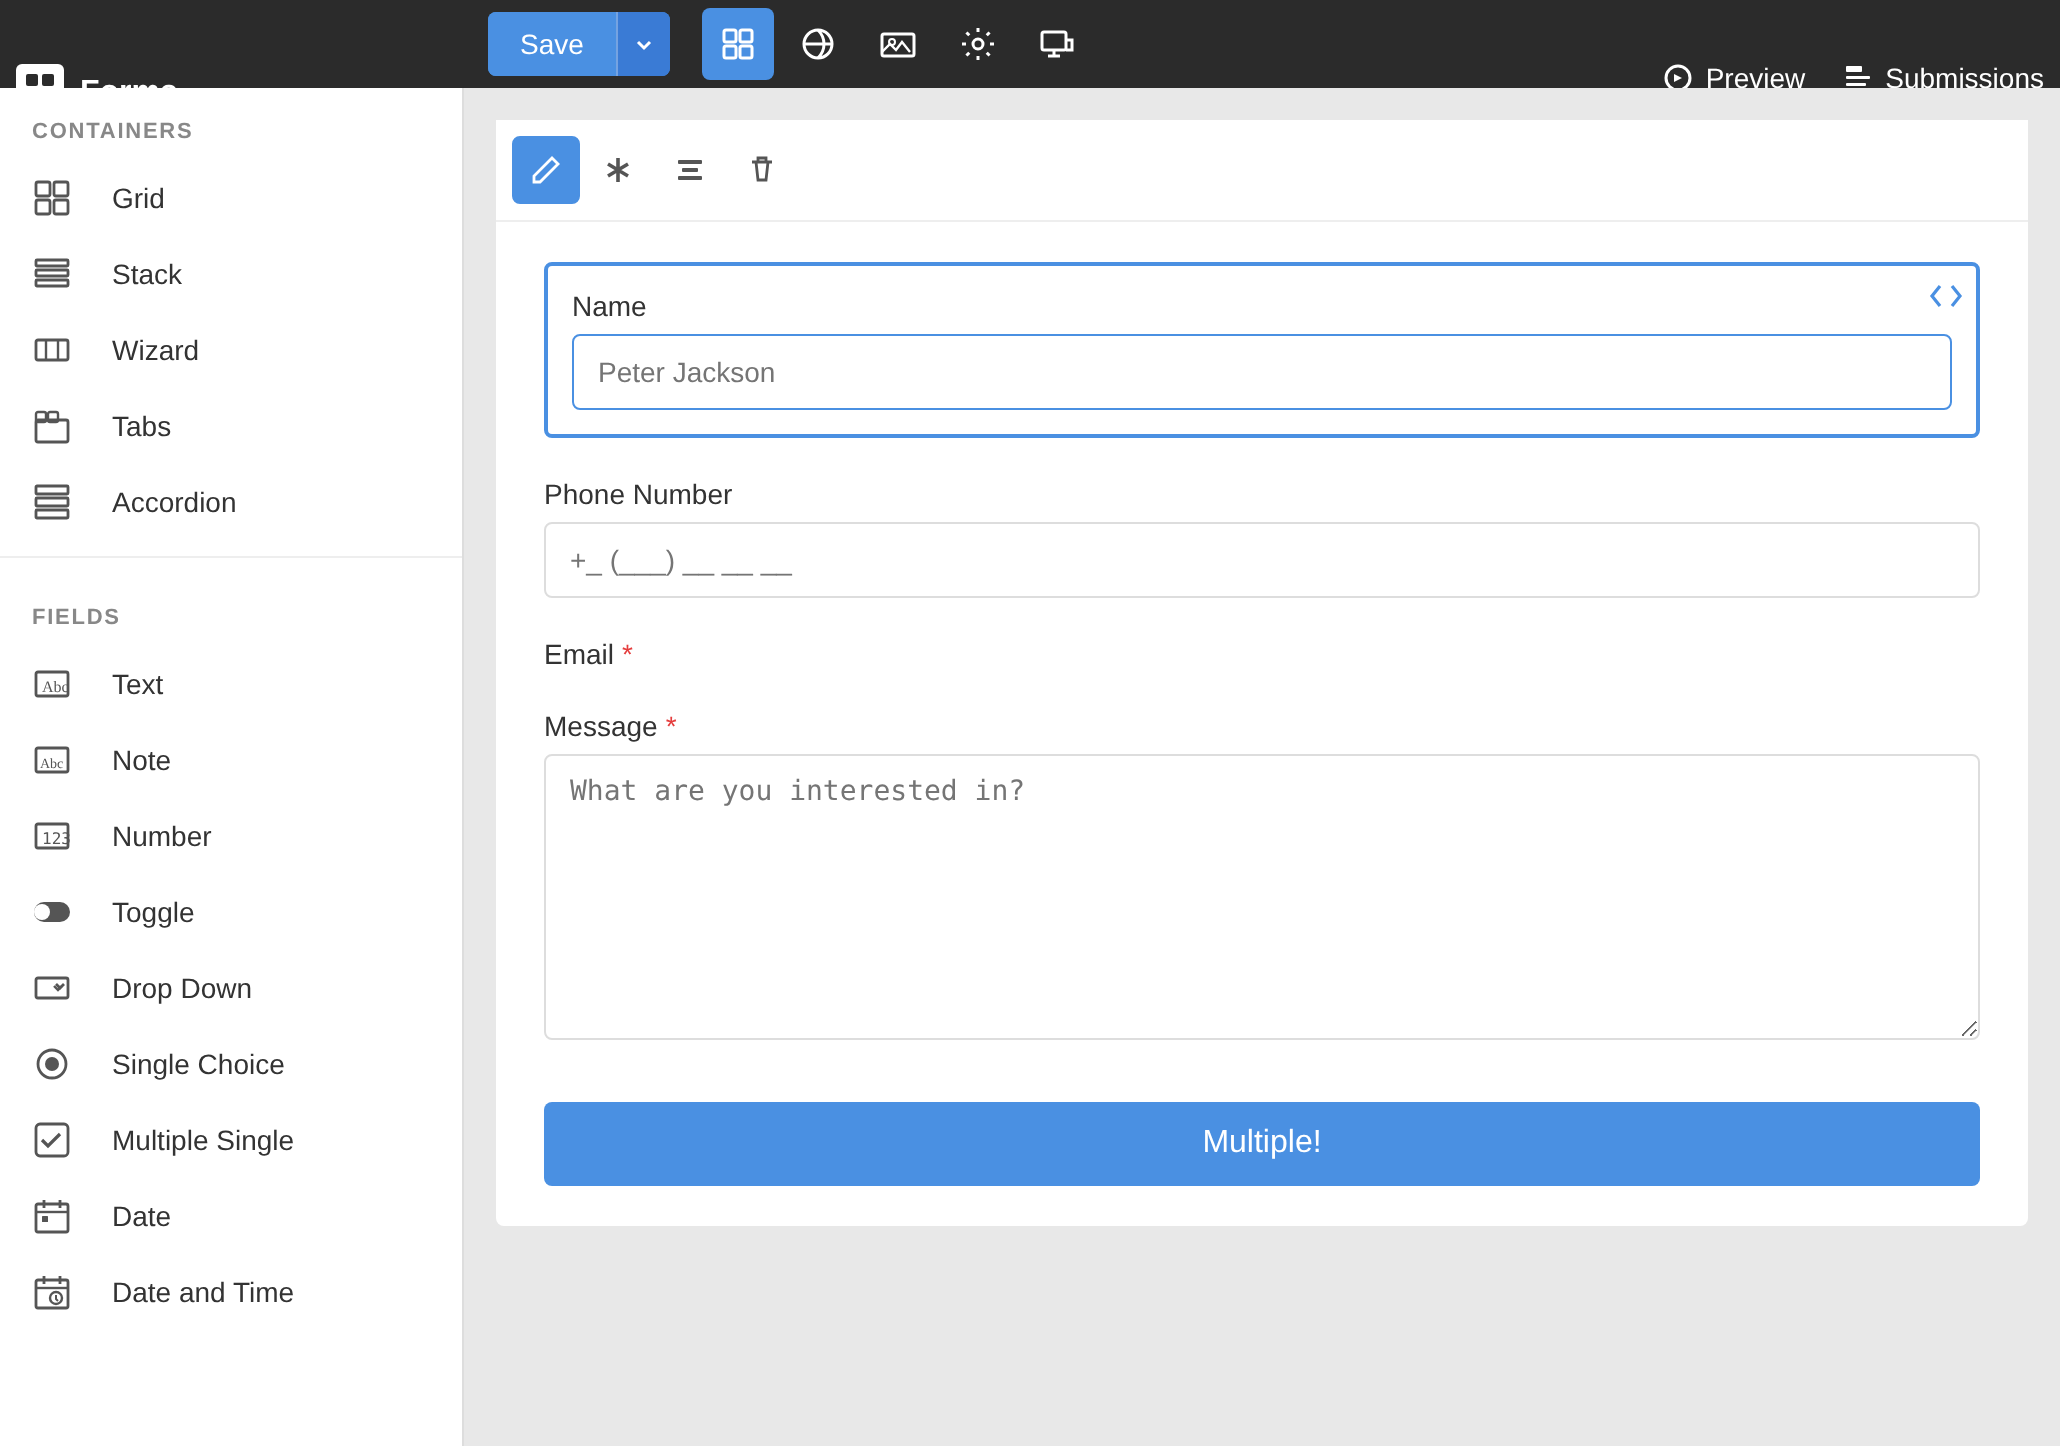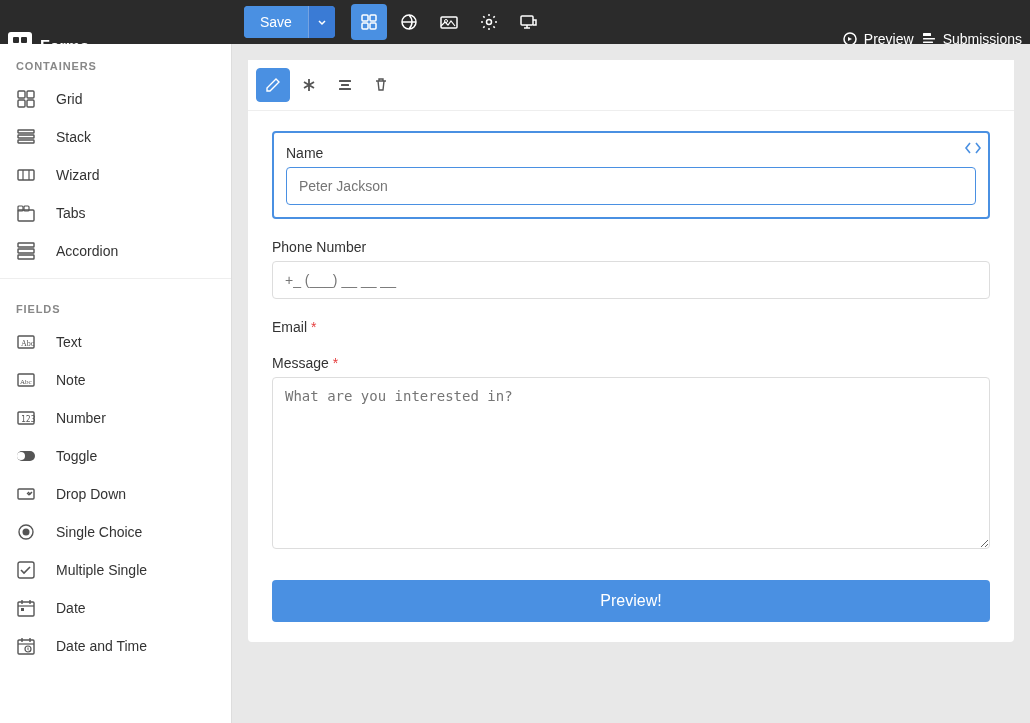--- a/index.html
+++ b/index.html
@@ -14,21 +14,21 @@
     .topbar-version { font-size: 12px; color: #0ea5e9; margin-left: 4px; }
 
     .topbar-save-group { display: flex; align-items: center; background: #4a90e2; border-radius: 4px; overflow: hidden; height: 32px; }
     .topbar-save-btn { background: #4a90e2; color: #fff; border: none; padding: 0 16px; height: 32px; cursor: pointer; font-size: 14px; font-weight: 500; text-align: right; }
     .topbar-save-dropdown { background: #3a7bd5; color: #fff; border: none; padding: 0 8px; height: 32px; cursor: pointer; border-left: 1px solid rgba(255,255,255,0.3); }
 
     .topbar-icons { display: flex; align-items: center; gap: 4px; margin-left: 8px; }
     .topbar-icon-btn { background: none; border: none; color: #fff; width: 36px; height: 36px; cursor: pointer; display: flex; align-items: center; justify-content: center; border-radius: 4px; font-size: 18px; }
     .topbar-icon-btn.active { background: #4a90e2; }
 
-    .topbar-right { display: flex; align-items: center; gap: 7px; margin-left: auto; margin-top: 34px; }
+    .topbar-right { display: flex; align-items: center; gap: 18px; margin-left: auto; margin-top: 34px; }
     .topbar-preview { display: flex; align-items: center; gap: 6px; color: #fff; cursor: pointer; font-size: 14px; }
     .topbar-submissions { display: flex; align-items: center; gap: 6px; color: #fff; cursor: pointer; font-size: 14px; }
 
     
     .main { display: flex; flex: 1; overflow: hidden; }
 
     
     .sidebar { width: 232px; background: #fff; border-right: 1px solid #ddd; overflow-y: auto; flex-shrink: 0; padding-bottom: 16px; }
     .sidebar-section-title { font-size: 11px; font-weight: 700; color: #888; letter-spacing: 0.08em; padding: 16px 16px 8px 16px; }
     .sidebar-item { display: flex; align-items: center; gap: 20px; padding: 9px 16px; cursor: pointer; color: #333; font-size: 14px; }
@@ -46,21 +46,21 @@
     .form-toolbar-btn { width: 34px; height: 34px; border: 1px solid transparent; border-radius: 4px; background: none; cursor: pointer; display: flex; align-items: center; justify-content: center; color: #555; font-size: 16px; }
     .form-toolbar-btn.active { background: #4a90e2; color: #fff; border-color: #4a90e2; }
 
     
     .form-content { padding: 20px 24px; }
     .field-group { margin-bottom: 20px; }
     .field-label { font-size: 14px; font-weight: 500; color: #333; margin-bottom: 6px; display: flex; align-items: center; gap: 4px; }
     .field-required { color: #e53e3e; font-size: 14px; }
     .field-input { width: 100%; padding: 10px 12px; border: 1px solid #ddd; border-radius: 4px; font-size: 14px; color: #999; outline: none; background: #fff; }
     .field-input.name-input { border-color: #4a90e2; color: #333; }
-    .field-textarea { width: 100%; padding: 10px 12px; border: 1px solid #ddd; border-radius: 4px; font-size: 14px; color: #999; outline: none; background: #fff; height: 172px; resize: vertical; }
+    .field-textarea { width: 100%; padding: 10px 12px; border: 1px solid #ddd; border-radius: 4px; font-size: 14px; color: #999; outline: none; background: #fff; height: 143px; resize: vertical; }
 
     
     .submit-btn { width: 100%; padding: 12px; background: #4a90e2; color: #fff; border: none; border-radius: 4px; font-size: 16px; font-weight: 500; cursor: pointer; margin-top: 8px; }
 
     
     svg { display: block; }
   </style>
 </head>
 <body>
 
@@ -365,18 +365,18 @@
         
         <div class="field-group">
           <div class="field-label">
             <span>Message</span>
             <span class="field-required">*</span>
           </div>
           <textarea class="field-textarea" placeholder="What are you interested in?" style=""></textarea>
         </div>
 
         
-        <button class="submit-btn">Preview!</button>
+        <button class="submit-btn">Multiple!</button>
 
       </div>
     </div>
   </div>
 </div>
 
 </body></html>

